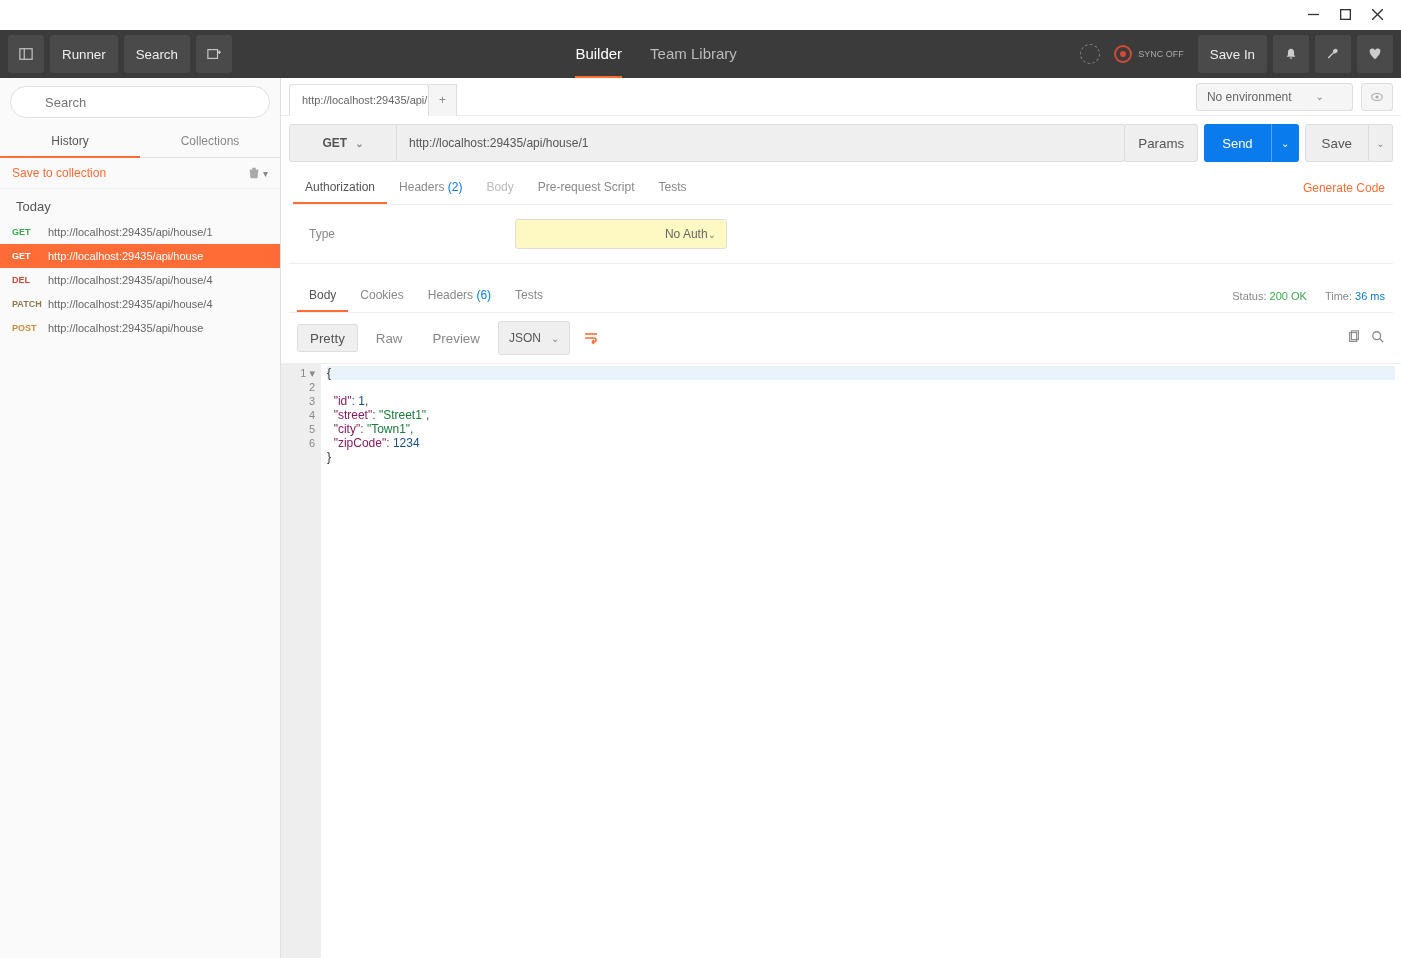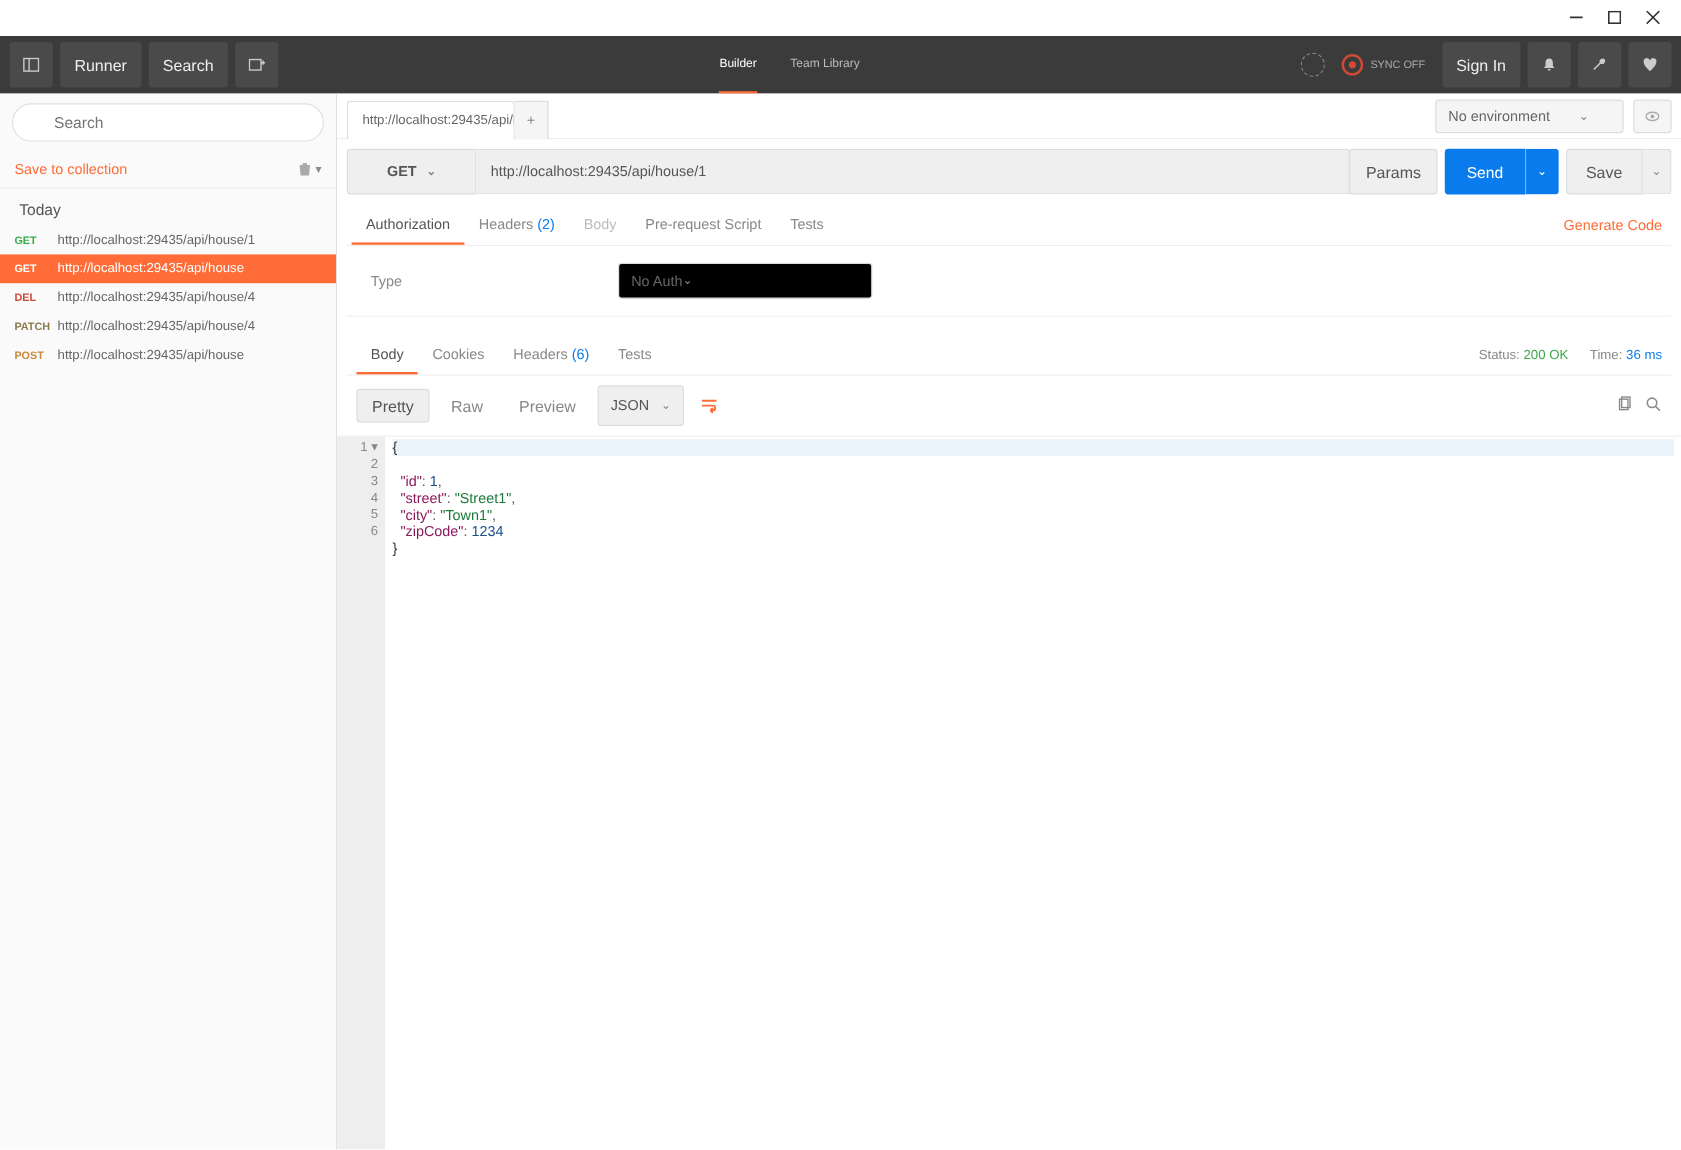--- a/index.html
+++ b/index.html
@@ -10,21 +10,21 @@
 .titlebar .win-btn svg { width: 11px; height: 11px; }
 
 .topnav { height: 48px; background: #3b3b3b; display: flex; align-items: center; padding: 0 8px; color: #eee; }
 .topnav-left { display: flex; align-items: center; gap: 6px; }
 .topnav-center { flex: 1; display: flex; justify-content: center; align-items: center; gap: 28px; height: 100%; }
 .topnav-right { display: flex; align-items: center; gap: 6px; }
 
 .btn-dark { background: #4a4a4a; color: #eee; border-radius: 3px; height: 38px; padding: 0 12px; display: flex; align-items: center; justify-content: center; cursor: pointer; border: none; }
 .btn-dark.icon-only { width: 36px; padding: 0; }
 
-.nav-tab { color: #bbb; font-size: 10px; height: 100%; display: flex; align-items: center; border-bottom: 2px solid transparent; cursor: pointer; }
+.nav-tab { color: #bbb; font-size: 15px; height: 100%; display: flex; align-items: center; border-bottom: 2px solid transparent; cursor: pointer; }
 .nav-tab.active { color: #fff; border-bottom: 2px solid #ff6c37; }
 
 .sync-off { display: flex; align-items: center; gap: 6px; padding: 0 8px; font-size: 9px; color: #aaa; }
 .sync-off .dot { width: 18px; height: 18px; border: 2px solid #d04a35; border-radius: 50%; display: flex; align-items:center; justify-content:center; }
 .sync-off .dot::after { content:''; width:6px; height:6px; background:#d04a35; border-radius:50%; }
 .satellite-icon { width: 20px; height: 20px; border: 1px dashed #888; border-radius: 50%; }
 
 .main { display: flex; height: calc(958px - 30px - 48px); }
 .sidebar { width: 281px; background: #fafafa; border-right: 1px solid #e0e0e0; display: flex; flex-direction: column; }
 .content { flex: 1; background: #fff; display: flex; flex-direction: column; }
@@ -72,21 +72,21 @@
 
 .subtabs { display: flex; align-items: center; border-bottom: 1px solid #eee; margin-top: 10px; padding: 0 4px; }
 .subtab { padding: 8px 12px; font-size: 12px; color: #888; cursor: pointer; border-bottom: 2px solid transparent; }
 .subtab.active { color: #555; border-bottom: 2px solid #ff6c37; }
 .subtab.disabled { color: #bbb; }
 .subtab .badge { color: #097bed; }
 .generate { margin-left: auto; color: #ff6c37; font-size: 12px; padding: 8px 4px; cursor:pointer; }
 
 .auth-body { padding: 14px 20px; display: flex; align-items: center; gap: 180px; border-bottom: 1px solid #eee; background:#fff; }
 .auth-body .label { color: #888; font-size: 12px; }
-.auth-select { width: 212px; height: 30px; border: 1px solid #ddd; background: #000000; padding: 0 10px; display:flex; align-items:center; justify-content:flex-start; color:#666; cursor:pointer; border-radius:3px; }
+.auth-select { width: 212px; height: 30px; border: 1px solid #ddd; background: #fef9c3; padding: 0 10px; display:flex; align-items:center; justify-content:flex-end; color:#666; cursor:pointer; border-radius:3px; }
 
 .resp-tabs { display: flex; align-items: center; margin-top: 16px; padding: 0 8px; border-bottom: 1px solid #eee; }
 .resp-tab { padding: 8px 12px; font-size: 12px; color: #888; cursor: pointer; border-bottom: 2px solid transparent; }
 .resp-tab.active { color: #555; border-bottom: 2px solid #ff6c37; }
 .resp-tab .badge { color: #097bed; }
 .status-info { margin-left: auto; display: flex; gap: 18px; font-size: 11px; color: #888; }
 .status-info .val { color: #3ba84d; }
 .status-info .val2 { color: #097bed; }
 
 .resp-toolbar { display: flex; align-items: center; padding: 8px; gap: 6px; }
@@ -151,21 +151,21 @@
   <div class="topnav-center">
     <div class="nav-tab active">Builder</div>
     <div class="nav-tab">Team Library</div>
   </div>
   <div class="topnav-right">
     <div class="satellite-icon"></div>
     <div class="sync-off">
       <span class="dot"></span>
       <span>SYNC OFF</span>
     </div>
-    <button class="btn-dark">Sign In</button>
+    <button class="btn-dark">Save In</button>
     <button class="btn-dark icon-only">
       <svg class="ic" viewBox="0 0 16 16">
           <path d="M8 2c2 0 3.5 1.5 3.5 4v3l1.5 2H3l1.5-2V6C4.5 3.5 6 2 8 2z M6.5 12a1.5 1.5 0 003 0" fill="#ccc"></path>
         </svg>
     </button>
     <button class="btn-dark icon-only">
       <svg class="ic" viewBox="0 0 16 16">
           <path d="M13 3a3 3 0 01-4 4L3 13l-1-1 6-6a3 3 0 015-3z" fill="#ccc"></path>
         </svg>
     </button>
@@ -178,20 +178,24 @@
 </div>
 
 <div class="main">
   <div class="sidebar">
     <div class="search-wrap search-rel">
       <svg class="ic sicon" viewBox="0 0 16 16">
           <circle cx="6.5" cy="6.5" r="4.5" fill="none" stroke="#bbb" stroke-width="1.5"></circle>
           <line x1="10" y1="10" x2="14" y2="14" stroke="#bbb" stroke-width="1.5"></line>
         </svg>
       <input class="searchbox" placeholder="Search" style="">
+    </div>
+    <div class="side-tabs">
+      <div class="side-tab active">History</div>
+      <div class="side-tab">Collections</div>
     </div>
     <div class="save-row">
       <span class="link">Save to collection</span>
       <span class="trash">
         <svg class="ic" viewBox="0 0 16 16">
             <path d="M3 4h10l-1 10H4L3 4zM6 2h4v2H6z" fill="#aaa"></path>
           </svg>
         <span class="chev">▾</span>
       </span>
     </div>

